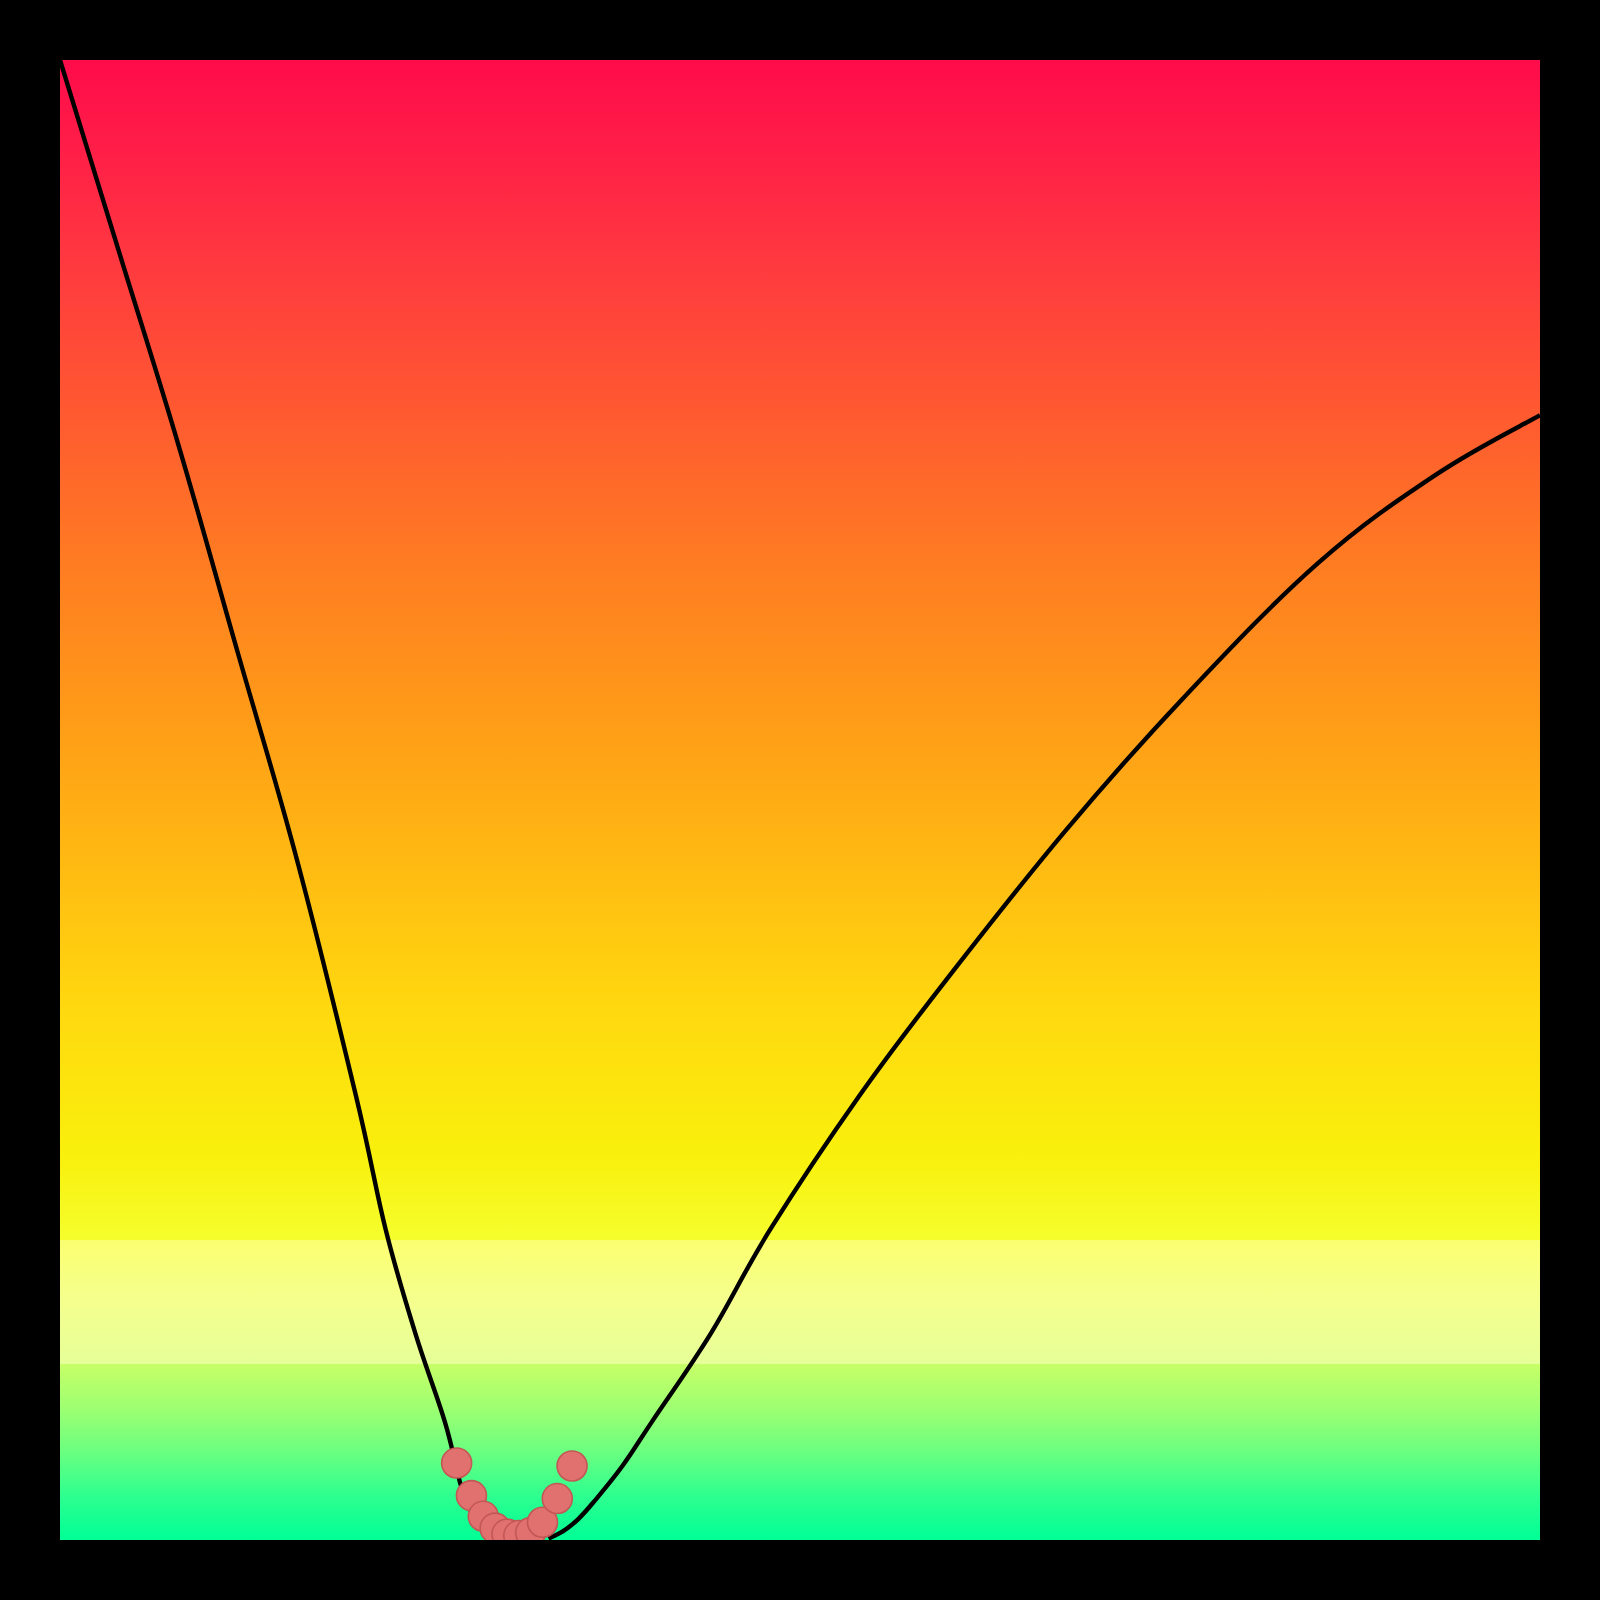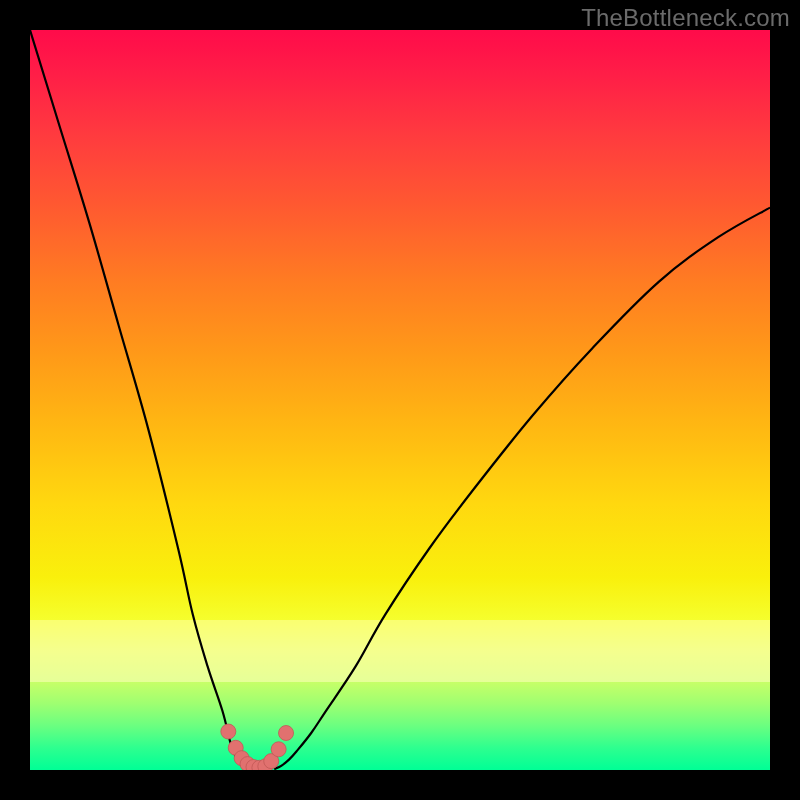--- a/index.html
+++ b/index.html
@@ -68,21 +68,20 @@
     color: #6b6b6b;
     font-size: 24px;
     letter-spacing: 0.2px;
     user-select: none;
   }
 </style>
 </head>
 <body>
 
 <div class="stage">
-  <div class="watermark">TheBottleneck.com</div>
 
   <div class="plot">
     <div class="gradient"></div>
     <div class="yellow-band"></div>
 
     <svg class="curves" viewBox="0 0 740 740" preserveAspectRatio="none">
       <path fill="none" stroke-width="2.2" d="M 0 0 C 5.328 17.316000000000006, 18.944000000000003 61.56800000000005, 29.6 96.20000000000005 C 40.256 130.83200000000005, 48.544000000000004 156.43599999999998, 59.2 192.39999999999998 C 69.856 228.36399999999998, 78.14399999999999 258.704, 88.8 296 C 99.456 333.296, 107.744 359.64, 118.4 399.59999999999997 C 129.056 439.55999999999995, 140.008 484.7, 148 518 C 155.992 551.3, 157.472 563.288, 162.8 584.6 C 168.12800000000001 605.912, 172.272 619.084, 177.6 636.4 C 182.928 653.716, 188.404 667.4799999999999, 192.4 680.8 C 196.39600000000002 694.12, 197.80200000000002 703.074, 199.8 710.4 C 201.798 717.726, 202.16800000000003 718.17, 203.50000000000003 721.5 C 204.83200000000002 724.83, 205.86800000000002 726.6356, 207.20000000000002 728.9 C 208.532 731.1644, 209.56799999999998 732.6148000000001, 210.89999999999998 734.08 C 212.23199999999997 735.5452, 212.602 736.1075999999999, 214.6 737.04 C 216.59799999999998 737.9724, 220.668 738.8604, 222 739.26" stroke="#000000"></path>
       <path fill="none" stroke-width="2.2" d="M 244.20000000000002 739.26 C 245.532 738.5939999999999, 248.93600000000004 737.2915999999999, 251.60000000000002 735.56 C 254.264 733.8284, 256.336 732.1708, 259 729.64 C 261.664 727.1092, 262.404 726.2952, 266.4 721.5 C 270.39599999999996 716.7048, 275.87199999999996 710.326, 281.2 703 C 286.528 695.674, 288.008 692.788, 296 680.8 C 303.992 668.8119999999999, 314.944 653.716, 325.6 636.4 C 336.25600000000003 619.084, 341.88 605.912, 355.2 584.6 C 368.52 563.288, 383.61600000000004 540.644, 399.6 518 C 415.584 495.356, 425.352 482.776, 444 458.8 C 462.648 434.824, 481.88800000000003 410.108, 503.20000000000005 384.8 C 524.5120000000001 359.492, 539.756 342.17600000000004, 562.4 318.20000000000005 C 585.044 294.22400000000005, 606.356 271.58, 629 251.59999999999997 C 651.644 231.61999999999998, 668.22 220.52000000000004, 688.2 207.20000000000005 C 708.1800000000001 193.88000000000005, 730.676 182.92800000000003, 740 177.60000000000002" stroke="#000000"></path>
       <g>
           <circle cx="198.32000000000002" cy="701.52" r="7.5" fill="#e1716f" stroke="#c25856" stroke-width="0.8"></circle>

